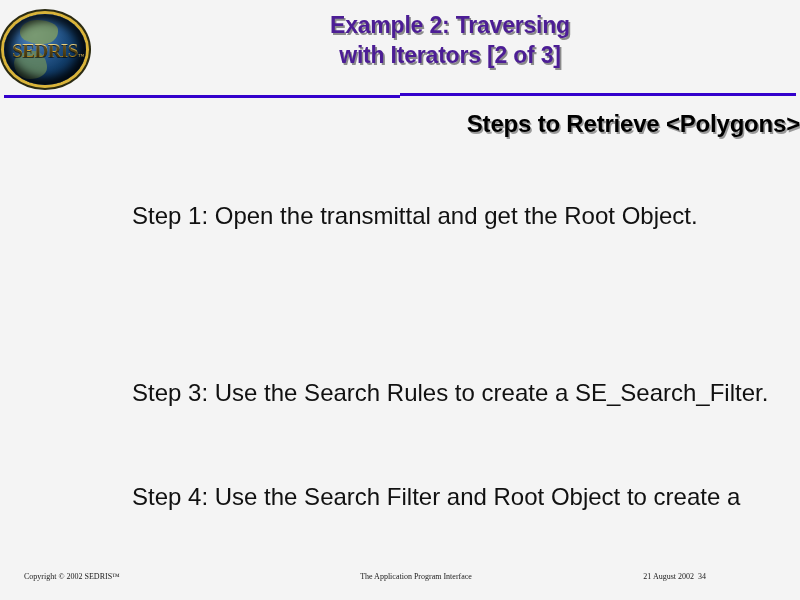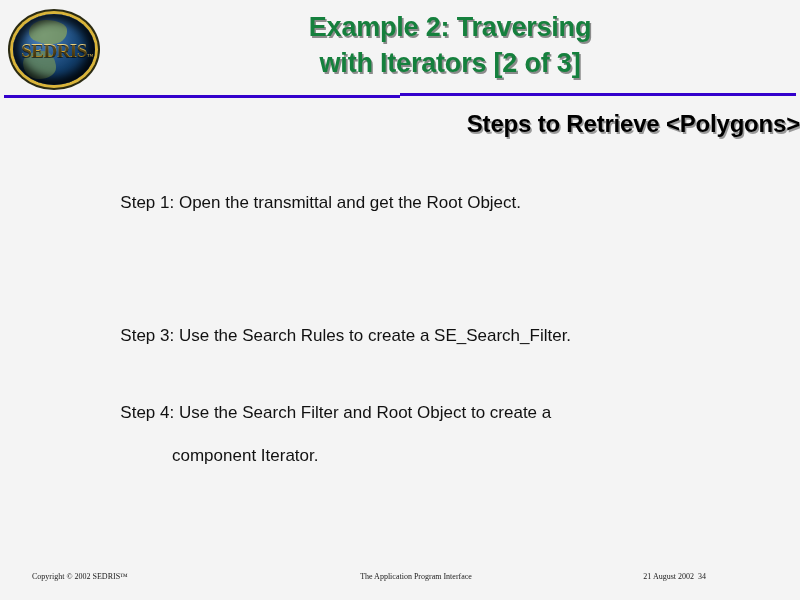--- a/index.html
+++ b/index.html
@@ -19,21 +19,21 @@
   .slide {
     position: relative;
     width: 800px;
     height: 600px;
     background: #f4f4f4;
   }
 
   
   .logo {
     position: absolute;
-    left: 11px;
+    left: 2px;
     top: 13px;
     width: 88px;
     height: 73px;
   }
   .logo-disc {
     position: absolute;
     left: 2px;
     top: 1px;
     width: 82px;
     height: 71px;
@@ -103,24 +103,24 @@
     color: #e0bb52;
   }
 
   
   .title {
     position: absolute;
     left: 120px;
     top: 10px;
     width: 660px;
     text-align: center;
-    font-size: 27px;
+    font-size: 23px;
     font-weight: bold;
     line-height: 1.32;
-    color: #15803d;
+    color: #4c1d95;
     text-shadow: 1.6px 1.6px 0 rgba(120,120,120,.85);
     letter-spacing: -0.2px;
   }
   .title .line2 { display: block; text-align: center; }
 
   
   .rule-left {
     position: absolute;
     left: 4px;
     top: 95px;
@@ -152,21 +152,21 @@
   }
 
   
   .steps {
     position: absolute;
     left: 92px;
     top: 170px;
     width: 680px;
   }
   .step {
-    font-size: 17px;
+    font-size: 24px;
     color: #111111;
     line-height: 1.28;
     margin-bottom: 12px;
     white-space: pre-wrap;
   }
   .step .cont {
     display: block;
     padding-left: 80px;
   }
 
@@ -176,21 +176,21 @@
     left: 0;
     bottom: 0;
     width: 800px;
     height: 40px;
     font-family: "Liberation Serif", serif;
     font-size: 8px;
     color: #1a1a1a;
   }
   .footer-left {
     position: absolute;
-    left: 32px;
+    left: 24px;
     top: 12px;
     white-space: nowrap;
   }
   .footer-center {
     position: absolute;
     left: 16px;
     top: 12px;
     width: 800px;
     text-align: center;
     white-space: nowrap;
@@ -229,21 +229,20 @@
     <div class="step">
       <span>Step 1: Open the transmittal and get the Root Object.</span>
     </div>
     <div class="step">
     </div>
     <div class="step">
       <span>Step 3: Use the Search Rules to create a SE_Search_Filter.</span>
     </div>
     <div class="step">
       <span>Step 4: Use the Search Filter and Root Object to create a</span>
-      <span class="cont">component Iterator.</span>
     </div>
 
   </div>
 
   <div class="footer">
     <div class="footer-left">Copyright © 2002 SEDRIS™</div>
     <div class="footer-center">The Application Program Interface</div>
     <div class="footer-right">
       <span>21 August 2002</span><span class="pagenum">34</span>
     </div>

